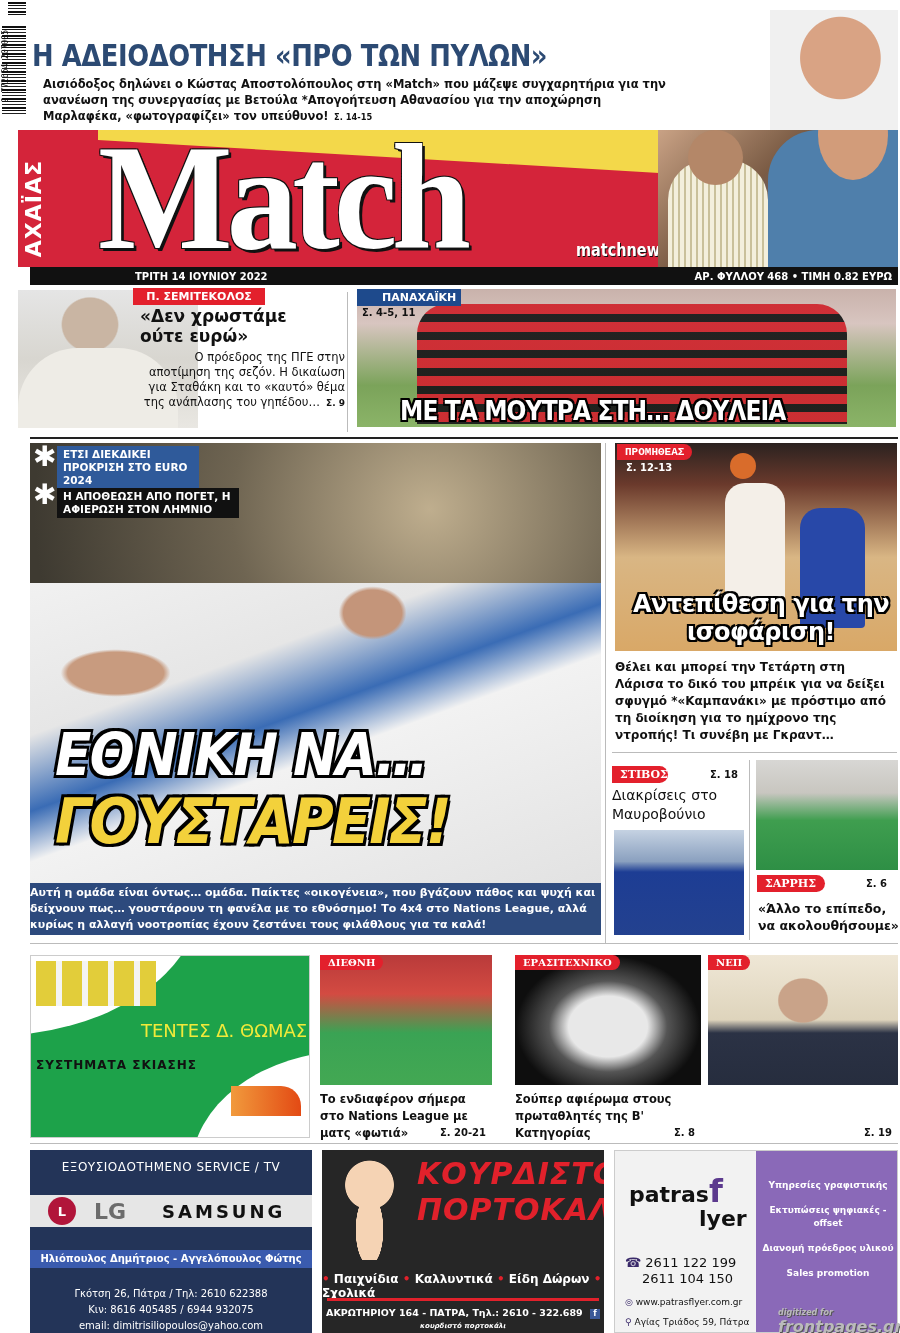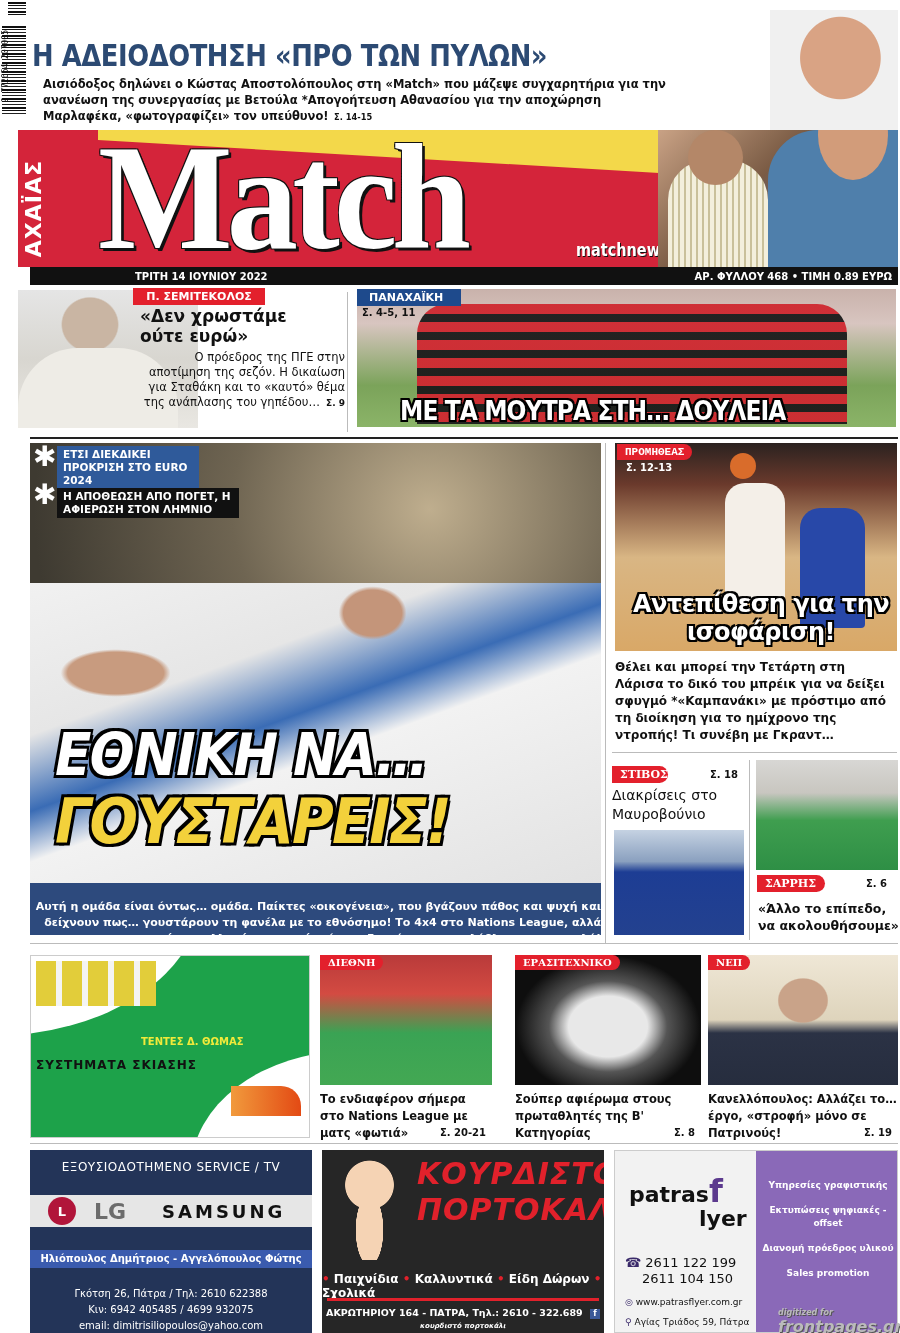--- a/index.html
+++ b/index.html
@@ -31,35 +31,35 @@
 .sem-photo .shirt{position:absolute;left:0;bottom:0;width:160px;height:80px;background:#eeece6;border-radius:60px 60px 0 0}
 .red-tag{background:#e3202c;color:#fff;font-weight:bold;font-size:11px;padding:2px 8px;display:inline-block}
 .sem-tag{left:133px;top:288px;width:132px;text-align:center}
 .sem-title{left:140px;top:306px;font-size:17px;font-weight:bold;line-height:20px}
 .sem-body{left:135px;top:350px;width:210px;font-size:11.5px;line-height:15px;text-align:right}
 .sem-body .pg{font-weight:bold;font-size:9px;margin-left:6px}
 .vsep{left:347px;top:292px;width:1px;height:140px;background:#bbb}
 
 .pan{left:357px;top:289px;width:539px;height:138px;background:linear-gradient(180deg,#c9b2ab 0%,#d8c5c0 25%,#7ba35a 70%,#8bb468 100%);overflow:hidden}
 .pan .players{position:absolute;left:60px;top:15px;width:430px;height:120px;background:repeating-linear-gradient(180deg,#cf2830 0 10px,#1a1a1a 10px 18px);border-radius:30px 30px 0 0;opacity:.95}
-.pan-tag{left:357px;top:289px;background:#1e4a8c;color:#fff;font-weight:bold;font-size:11px;padding:2px 12px;width:104px}
+.pan-tag{left:357px;top:289px;background:#1e4a8c;color:#fff;font-weight:bold;font-size:11px;padding:2px 25px;width:104px}
 .pan-pg{left:362px;top:307px;color:#111;font-weight:bold;font-size:10px}
 .pan-head{left:400px;top:396px;color:#fff;font-weight:bold;font-size:26px;letter-spacing:-1px;text-shadow:2px 2px 0 #000,-2px -2px 0 #000,2px -2px 0 #000,-2px 2px 0 #000;transform:scaleX(0.9);transform-origin:left}
 .hsep{left:30px;top:437px;width:868px;height:2px;background:#222}
 
 .main{left:30px;top:443px;width:571px;height:440px;background:radial-gradient(ellipse at 70% 15%,#bfae8e 0%,#6f6552 35%,#3e3a31 70%);overflow:hidden}
 .main .crowd{position:absolute;left:0;top:140px;width:571px;height:300px;background:radial-gradient(ellipse at 15% 30%,#c89b7f 0 7%,transparent 8%),radial-gradient(ellipse at 60% 10%,#c4957a 0 6%,transparent 7%),linear-gradient(160deg,#f1f1f1 0%,#e6e6e6 30%,#3a6cb5 45%,#f2f2f2 55%,#e2e2e2 100%)}
 .bullet{font-size:28px;color:#fff;font-weight:bold;line-height:20px}
 .b1{left:33px;top:447px}
 .b2{left:33px;top:485px}
 .b-tag1{left:57px;top:446px;background:#2f5a9a;color:#fff;font-weight:bold;font-size:10.5px;padding:2px 6px;line-height:13px;width:142px}
 .b-tag2{left:57px;top:488px;background:#111;color:#fff;font-weight:bold;font-size:10.5px;padding:2px 6px;line-height:13px;width:182px}
 .main-h1{left:55px;top:725px;font-size:58px;font-weight:bold;font-style:italic;color:#fff;letter-spacing:-2px;text-shadow:3px 3px 0 #000,-3px -3px 0 #000,3px -3px 0 #000,-3px 3px 0 #000;transform:scaleX(0.92);transform-origin:left;line-height:60px}
 .main-h2{left:55px;top:790px;font-size:62px;font-weight:bold;font-style:italic;color:#f3d13b;letter-spacing:-2px;text-shadow:3px 3px 0 #000,-3px -3px 0 #000,3px -3px 0 #000,-3px 3px 0 #000;transform:scaleX(0.92);transform-origin:left;line-height:64px}
-.main-cap{left:30px;top:883px;width:571px;height:52px;background:#2d4a7d;color:#fff;font-size:11px;font-weight:bold;text-align:right;line-height:16px;padding-top:16px}
+.main-cap{left:30px;top:883px;width:571px;height:52px;background:#2d4a7d;color:#fff;font-size:11px;font-weight:bold;text-align:left;line-height:16px;padding-top:2px}
 
 .vsep2{left:605px;top:443px;width:1px;height:500px;background:#bbb}
 .prom{left:615px;top:443px;width:282px;height:208px;background:linear-gradient(180deg,#2b2220 0%,#6b3a2c 20%,#d9b684 55%,#d9a867 100%);overflow:hidden}
 .prom .pl1{position:absolute;left:110px;top:40px;width:60px;height:120px;background:#f4efe8;border-radius:20px 20px 4px 4px}
 .prom .pl2{position:absolute;left:185px;top:65px;width:65px;height:120px;background:#2848a8;border-radius:20px 20px 4px 4px}
 .prom .ball{position:absolute;left:115px;top:10px;width:26px;height:26px;border-radius:50%;background:#d96c2b}
 .prom-tag{left:617px;top:444px;font-family:Liberation Mono, monospace;border-radius:0 10px 10px 0}
 .prom-pg{left:626px;top:462px;color:#fff;font-weight:bold;font-size:10px}
 .prom-head{left:630px;top:590px;width:262px;color:#fff;font-weight:bold;font-size:24px;text-align:center;line-height:28px;text-shadow:2px 2px 0 #000,-2px -2px 0 #000,2px -2px 0 #000,-2px 2px 0 #000;letter-spacing:-0.5px}
 .prom-body{left:615px;top:659px;width:282px;font-size:12px;font-weight:bold;line-height:17px}
@@ -74,21 +74,21 @@
 .sarr-tag{left:757px;top:875px;font-family:"DejaVu Serif",serif;border-radius:0 10px 10px 0;width:68px}
 .sarr-pg{left:866px;top:878px;font-weight:bold;font-size:10px}
 .sarr-title{left:758px;top:900px;font-size:12.5px;font-weight:bold;line-height:17px}
 .hsep3{left:30px;top:943px;width:868px;height:1px;background:#bbb}
 
 .tentes{left:30px;top:955px;width:280px;height:183px;background:#1da24a;border:1px solid #ccc;overflow:hidden}
 .tentes .curve1{position:absolute;left:-40px;top:-60px;width:210px;height:140px;background:#fff;border-radius:0 0 100% 0}
 .tentes .awning{position:absolute;left:5px;top:5px;width:120px;height:45px;background:repeating-linear-gradient(90deg,#e2cd3a 0 20px,#f4f4f4 20px 26px)}
 .tentes .curve2{position:absolute;left:160px;top:95px;width:160px;height:120px;background:#fff;border-radius:100% 0 0 0}
 .tentes .shape{position:absolute;left:200px;top:130px;width:70px;height:30px;background:linear-gradient(90deg,#f19a3c,#e34a14);border-radius:0 20px 0 0}
-.t-name{position:absolute;left:110px;top:80px;color:#f1ea3a;font-size:10px;font-weight:bold}
+.t-name{position:absolute;left:110px;top:64px;color:#f1ea3a;font-size:18px;font-weight:normal}
 .t-sub{position:absolute;left:5px;top:102px;color:#111;font-size:12px;font-weight:bold;letter-spacing:1px}
 .t-info{position:absolute;left:5px;top:122px;color:#fff;font-size:9px;font-weight:bold;line-height:12.5px}
 
 .story{position:absolute;top:955px;height:185px}
 .s1{left:320px;width:172px}
 .s2{left:515px;width:186px}
 .s3{left:708px;width:190px}
 .story .ph{height:130px;width:100%}
 .s1 .ph{background:linear-gradient(180deg,#b93a3a 0%,#d34b42 30%,#3aa354 60%,#43a853 100%)}
 .s2 .ph{background:radial-gradient(ellipse at 50% 55%,#e8e8e8 0 30%,#555 45%,#0e0e0e 70%),#111}
@@ -147,21 +147,21 @@
   <div class="site">matchnews.gr</div>
   <div class="photo-men">
     <div class="p1"></div>
       <div class="h1"></div>
       <div class="p2"></div>
       <div class="h2"></div>
   </div>
 </div>
 <div class="abs datebar">
   <span>ΤΡΙΤΗ 14 ΙΟΥΝΙΟΥ 2022</span>
-  <span>ΑΡ. ΦΥΛΛΟΥ 468 • ΤΙΜΗ 0.89 ΕΥΡΩ</span>
+  <span>ΑΡ. ΦΥΛΛΟΥ 468 • ΤΙΜΗ 0.82 ΕΥΡΩ</span>
 </div>
 
 <div class="abs sem-photo">
     <div class="shirt"></div>
   </div>
 <div class="abs red-tag sem-tag">Π. ΣΕΜΙΤΕΚΟΛΟΣ</div>
 <div class="abs sem-title">
   <div>«Δεν χρωστάμε</div>
   <div>ούτε ευρώ»</div>
 </div>
@@ -230,36 +230,35 @@
 </div>
 <div class="story s2">
   <div class="ph"></div>
   <div class="red-tag tag">ΕΡΑΣΙΤΕΧΝΙΚΟ</div>
   <div class="tt">Σούπερ αφιέρωμα στους πρωταθλητές της Β' Κατηγορίας</div>
   <div class="pg">Σ. 8</div>
 </div>
 <div class="story s3">
   <div class="ph"></div>
   <div class="red-tag tag">ΝΕΠ</div>
-  <div class="tt">Κανελλόπουλος: Αλλάζει το… έργο, «στροφή» μόνο σε Πατρινούς!</div>
   <div class="pg">Σ. 19</div>
 </div>
 <div class="abs hsep4"></div>
 
 <div class="abs lg">
   <div class="h">ΕΞΟΥΣΙΟΔΟΤΗΜΕΝΟ SERVICE / TV</div>
   <div class="brands">
     <div class="lgo">L</div>
     <span class="lgt">LG</span>
     <span class="sam">SAMSUNG</span>
   </div>
   <div class="names">Ηλιόπουλος Δημήτριος - Αγγελόπουλος Φώτης</div>
   <div class="info">
     <div>Γκότση 26, Πάτρα / Τηλ: 2610 622388</div>
-    <div>Κιν: 6942 405485 / 4699 932075</div>
+    <div>Κιν: 8616 405485 / 6944 932075</div>
     <div>email: dimitrisiliopoulos@yahoo.com</div>
   </div>
 </div>
 
 <div class="abs kour">
   <div class="man"></div>
   <div class="t1">
     <div>ΚΟΥΡΔΙΣΤΟ</div>
     <div>ΠΟΡΤΟΚΑΛΙ</div>
   </div>

